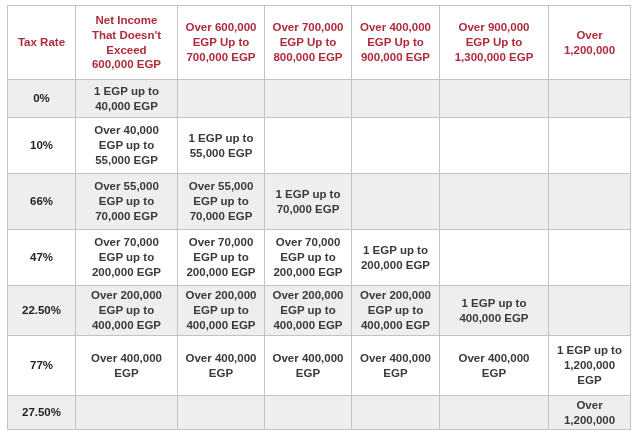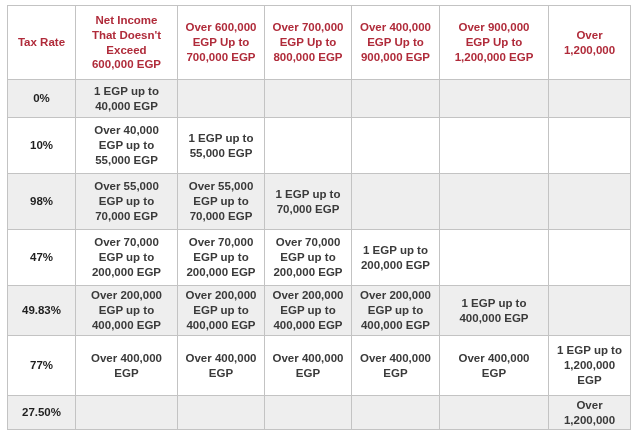--- a/index.html
+++ b/index.html
@@ -82,21 +82,21 @@
 EGP Up to
 700,000 EGP</th>
         <th>Over 700,000
 EGP Up to
 800,000 EGP</th>
         <th>Over 400,000
 EGP Up to
 900,000 EGP</th>
         <th>Over 900,000
 EGP Up to
-1,200,000 EGP</th>
+1,300,000 EGP</th>
         <th>Over
 1,200,000</th>
       </tr>
     </thead>
     <tbody>
       <tr class="r0 stripe">
         <td class="rate">0%</td>
         <td>1 EGP up to
 40,000 EGP</td>
         <td></td>
@@ -111,21 +111,21 @@
 EGP up to
 55,000 EGP</td>
         <td>1 EGP up to
 55,000 EGP</td>
         <td></td>
         <td></td>
         <td></td>
         <td></td>
       </tr>
       <tr class="r2 stripe">
-        <td class="rate">98%</td>
+        <td class="rate">66%</td>
         <td>Over 55,000
 EGP up to
 70,000 EGP</td>
         <td>Over 55,000
 EGP up to
 70,000 EGP</td>
         <td>1 EGP up to
 70,000 EGP</td>
         <td></td>
         <td></td>
@@ -141,21 +141,21 @@
 200,000 EGP</td>
         <td>Over 70,000
 EGP up to
 200,000 EGP</td>
         <td>1 EGP up to
 200,000 EGP</td>
         <td></td>
         <td></td>
       </tr>
       <tr class="r4 stripe">
-        <td class="rate">49.83%</td>
+        <td class="rate">22.50%</td>
         <td>Over 200,000
 EGP up to
 400,000 EGP</td>
         <td>Over 200,000
 EGP up to
 400,000 EGP</td>
         <td>Over 200,000
 EGP up to
 400,000 EGP</td>
         <td>Over 200,000

